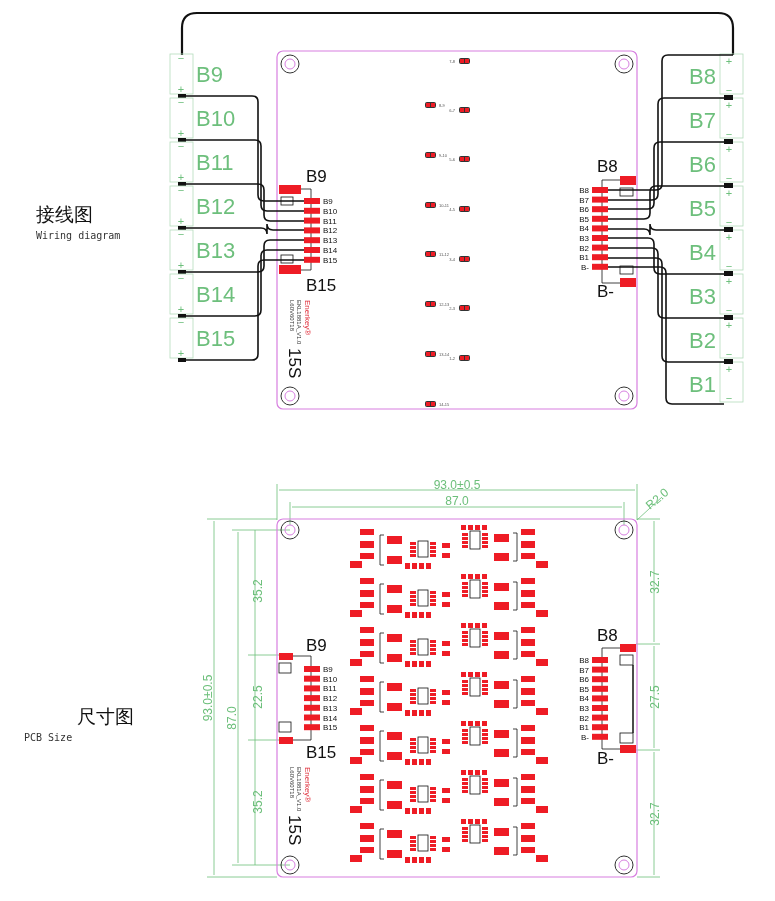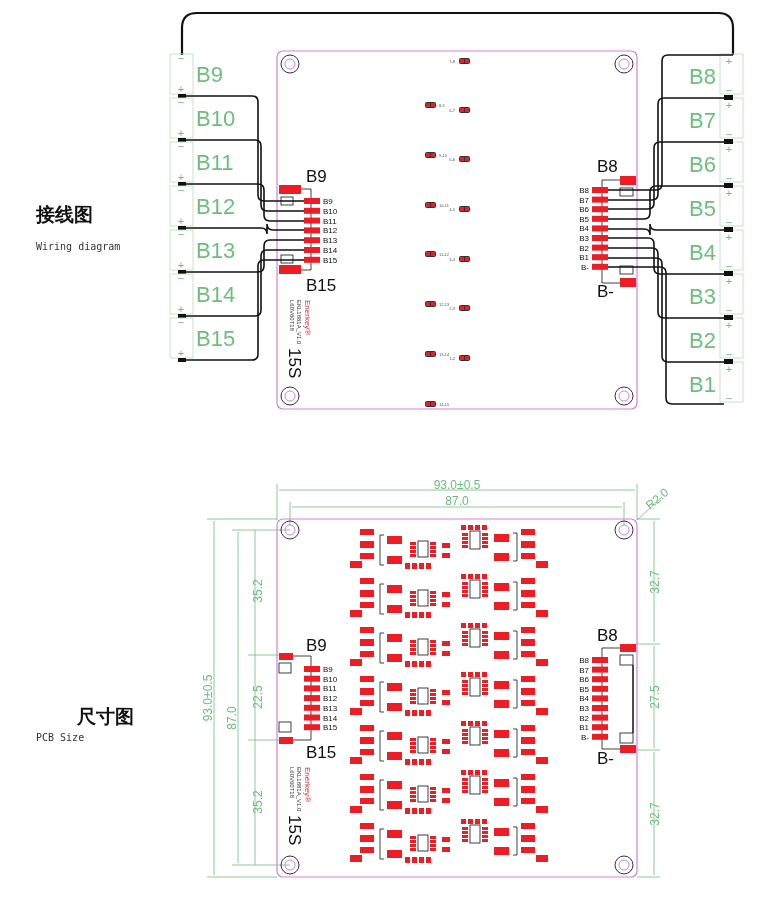--- a/index.html
+++ b/index.html
@@ -1,35 +1,35 @@
 <!DOCTYPE html>
 <html><head>
 <meta charset="utf-8">
 <style>
   html,body{margin:0;padding:0;background:#ffffff;}
   body{width:775px;height:901px;position:relative;overflow:hidden;font-family:"DejaVu Sans",sans-serif;}
-  .section-title{position:absolute;font-family:"DejaVu Serif",serif;font-size:19px;color:#111;font-weight:bold;}
+  .section-title{position:absolute;font-family:"DejaVu Serif",serif;font-size:19px;color:#111;}
   .section-sub{position:absolute;font-family:"DejaVu Sans Mono",monospace;font-size:10px;color:#333;}
   svg{position:absolute;left:0;top:0;}
   .dim{fill:#6cbf7a;font-family:"Liberation Sans",sans-serif;font-size:12px;}
   .blabel{fill:#6dbf7c;font-family:"Liberation Sans",sans-serif;font-size:22px;}
   .conn-title{fill:#111;font-family:"Liberation Sans",sans-serif;font-size:17px;}
   .pin-label{fill:#111;font-family:"Liberation Sans",sans-serif;font-size:8px;}
   .tiny{fill:#555;font-family:"Liberation Sans",sans-serif;font-size:4px;}
   .model{fill:#333;font-family:"Liberation Sans",sans-serif;font-size:6px;}
   .brand{fill:#e0303c;font-family:"Liberation Sans",sans-serif;font-size:8px;}
   .series{fill:#111;font-family:"Liberation Sans",sans-serif;font-size:17px;}
 </style>
 </head>
 <body>
 
 <div class="section-title" style="left:36px;top:202px;">接线图</div>
-<div class="section-sub" style="left:36px;top:241px;">Wiring diagram</div>
+<div class="section-sub" style="left:36px;top:230px;">Wiring diagram</div>
 <div class="section-title" style="left:36px;top:704px;margin-left:41px;">尺寸图</div>
-<div class="section-sub" style="left:36px;top:732px;">PCB Size</div>
+<div class="section-sub" style="left:24px;top:732px;">PCB Size</div>
 
 <svg width="775" height="901" viewBox="0 0 775 901">
 
   <g>
 
     <path d="M182 55 L182 28 Q182 13 197 13 L718 13 Q733 13 733 28 L733 55" fill="none" stroke="#111" stroke-width="2.2"></path>
 
     <rect x="277" y="51" width="360" height="358" rx="6" fill="none" stroke="#d77fe0" stroke-width="1.2"></rect>
     <g>
       <circle cx="290" cy="64" r="9" fill="none" stroke="#333" stroke-width="1"></circle>

